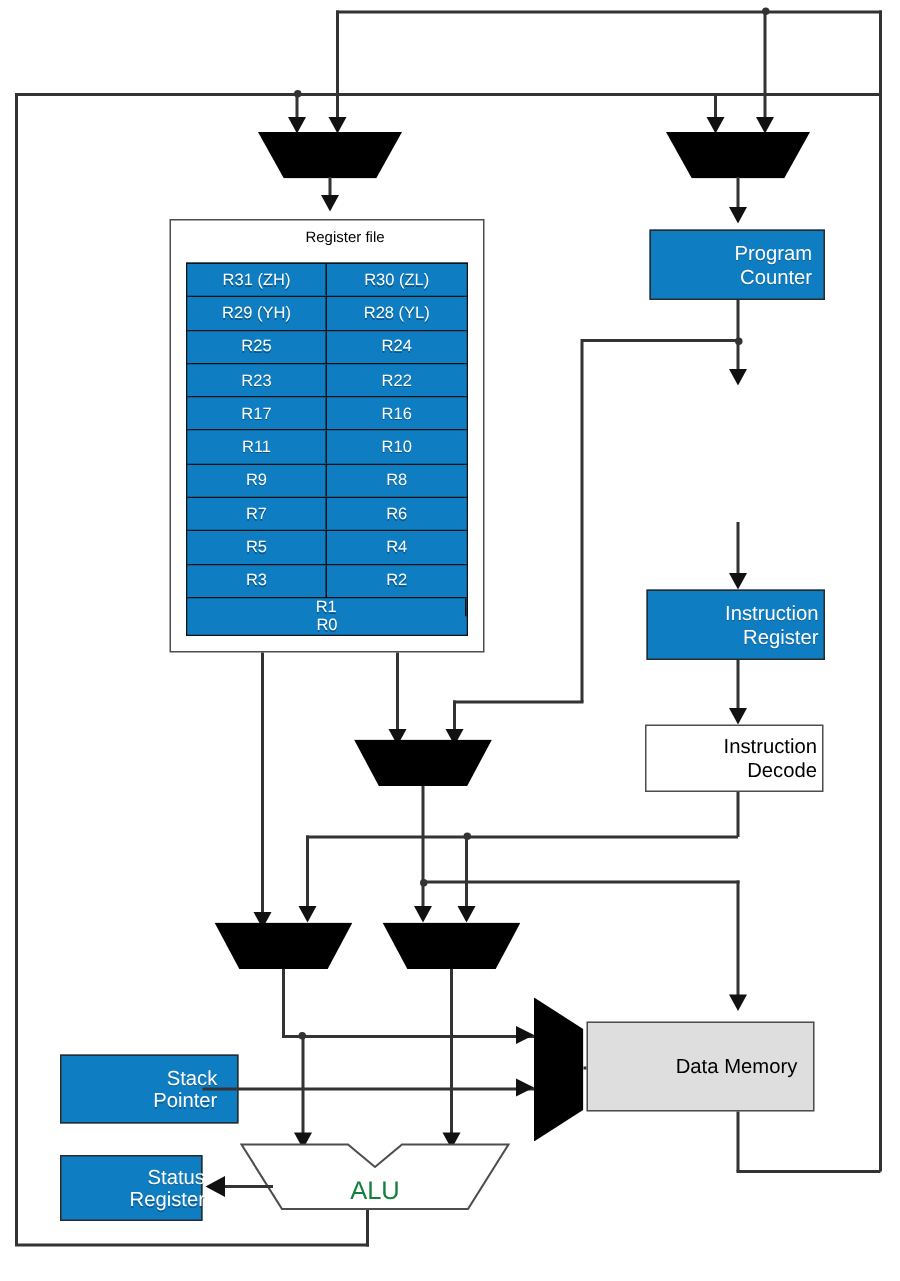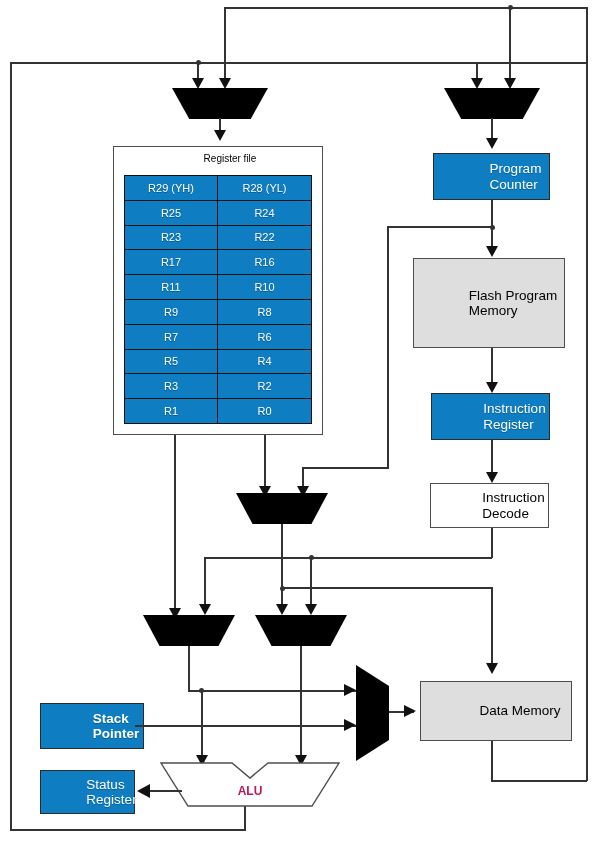--- a/index.html
+++ b/index.html
@@ -15,21 +15,21 @@
     background:#ffffff;
     overflow:hidden;
   }
   
   .blk{
     position:absolute;
     box-sizing:border-box;
     display:flex;
     align-items:center;
     justify-content:center;
-    text-align:left;
+    text-align:right;
     line-height:1.12;
     border:1px solid #4d4d4d;
     font-size:13.5px;
     padding-left:48px;
   }
   .blk.blue{
     background:#0f7dc2;
     color:#ffffff;
     border:1px solid #2b2b2b;
     text-shadow:0 1px 0 rgba(0,0,0,.25);
@@ -73,21 +73,21 @@
     display:flex;
     flex-direction:column;
     background:#0f7dc2;
   }
   .reg-row{
     flex:1 1 0;
     display:flex;
     border-bottom:1px solid #111;
     box-sizing:border-box;
   }
-  .reg-row:last-child{border-bottom:none;}
+  .reg-row:last-child{border-bottom:none;flex-direction:column;}
   .reg-cell{
     flex:1 1 50%;
     display:flex;
     align-items:center;
     justify-content:center;
     color:#ffffff;
     font-size:11px;
     background:#0f7dc2;
     text-shadow:0 1px 0 rgba(0,0,0,.3);
     box-sizing:border-box;
@@ -137,23 +137,22 @@
   
   #alu{
     position:absolute;
   }
   #alu svg{display:block;}
   #alu-label{
     position:absolute;
     width:100%;
     text-align:center;
     top:22px;
-    font-size:12px;
-    color:#be185d;
-    font-weight:bold;
+    font-size:17px;
+    color:#15803d;
   }
 </style>
 </head>
 <body>
 
 <div id="stage">
 
   <div class="wire h dark" style="left:224px; top:7px; width:364px;"></div>
 
   <div class="wire v dark" style="left:586px; top:7px; height:56px;"></div>
@@ -187,20 +186,24 @@
   <div class="arr down" style="left:214px; top:130px;"></div>
 
   <div class="mux" style="left:444px; top:88px; width:96px; height:31px;"></div>
   <div class="wire v dark" style="left:491px; top:118px; height:24px;"></div>
   <div class="arr down" style="left:486px; top:138px;"></div>
 
   <div id="regfile-box" style="left:113px; top:146px; width:210px; height:289px;">
     <div id="regfile-title">Register file</div>
     <div id="regfile-grid">
         <div class="reg-row">
+          <div class="reg-cell left">R31 (ZH)</div>
+          <div class="reg-cell right">R30 (ZL)</div>
+        </div>
+        <div class="reg-row">
           <div class="reg-cell left">R29 (YH)</div>
           <div class="reg-cell right">R28 (YL)</div>
         </div>
         <div class="reg-row">
           <div class="reg-cell left">R25</div>
           <div class="reg-cell right">R24</div>
         </div>
         <div class="reg-row">
           <div class="reg-cell left">R23</div>
           <div class="reg-cell right">R22</div>
@@ -253,24 +256,20 @@
 
   <div class="wire h dark" style="left:388px; top:226px; width:104px;"></div>
 
   <div class="wire v dark" style="left:387px; top:226px; height:242px;"></div>
 
   <div class="wire h dark" style="left:302px; top:467px; width:87px;"></div>
 
   <div class="wire v dark" style="left:302px; top:467px; height:21px;"></div>
   <div class="arr down" style="left:297px; top:486px;"></div>
 
-  <div class="blk grey" style="left:413px; top:258px; width:152px; height:90px;">
-    <span class="lbl">Flash Program
-Memory</span>
-  </div>
   <div class="wire v dark" style="left:491px; top:348px; height:40px;"></div>
   <div class="arr down" style="left:486px; top:382px;"></div>
 
   <div class="blk blue" style="left:431px; top:393px; width:119px; height:47px;">
     <span class="lbl">Instruction
 Register</span>
   </div>
   <div class="wire v dark" style="left:491px; top:440px; height:38px;"></div>
   <div class="arr down" style="left:486px; top:472px;"></div>
 
@@ -304,32 +303,32 @@
   <div class="wire h dark" style="left:188px; top:690px; width:168px;"></div>
   <div class="arr right" style="left:344px; top:684px;"></div>
   <div class="dot" style="left:199px; top:688px;"></div>
   <div class="wire v dark" style="left:201px; top:690px; height:72px;"></div>
   <div class="arr down" style="left:196px; top:755px;"></div>
 
   <div class="mux" style="left:255px; top:615px; width:92px; height:31px;"></div>
   <div class="wire v dark" style="left:300px; top:646px; height:116px;"></div>
   <div class="arr down" style="left:295px; top:755px;"></div>
 
-  <div class="blk blue" style="left:40px; top:703px; width:104px; height:46px;font-weight:bold;">
+  <div class="blk blue" style="left:40px; top:703px; width:119px; height:46px;">
     <span class="lbl">Stack
 Pointer</span>
   </div>
   <div class="wire h dark" style="left:135px; top:725px; width:221px;"></div>
   <div class="arr right" style="left:344px; top:719px;"></div>
 
   <div class="mux-v" style="left:356px; top:665px; width:33px; height:96px;"></div>
   <div class="wire h dark" style="left:389px; top:711px; width:25px;"></div>
   <div class="arr right" style="left:404px; top:705px;"></div>
 
-  <div class="blk grey" style="left:420px; top:681px; width:152px; height:60px;">
+  <div class="blk grey" style="left:391px; top:681px; width:152px; height:60px;">
     <span class="lbl">Data Memory</span>
   </div>
 
   <div class="wire v dark" style="left:491px; top:741px; height:40px;"></div>
   <div class="wire h dark" style="left:491px; top:780px; width:96px;"></div>
   <div class="wire v dark" style="left:586px; top:62px; height:719px;"></div>
 
   <div id="alu" style="left:160px; top:762px; width:180px; height:45px;">
     <svg width="180" height="45" viewBox="0 0 180 45">
       <path d="M 1,1 L 72,1 L 90,16 L 108,1 L 179,1 L 152,44 L 28,44 Z" fill="#ffffff" stroke="#4d4d4d" stroke-width="1.4"></path>

